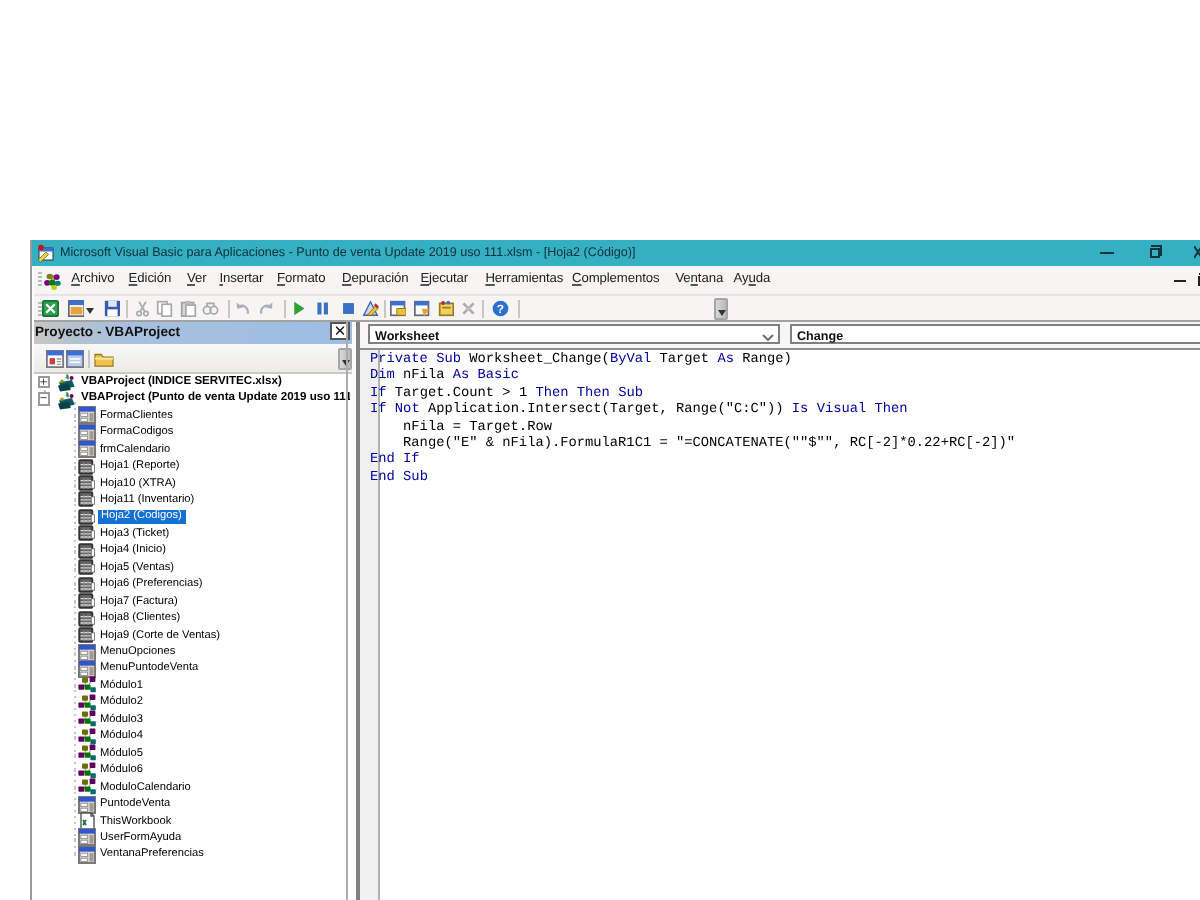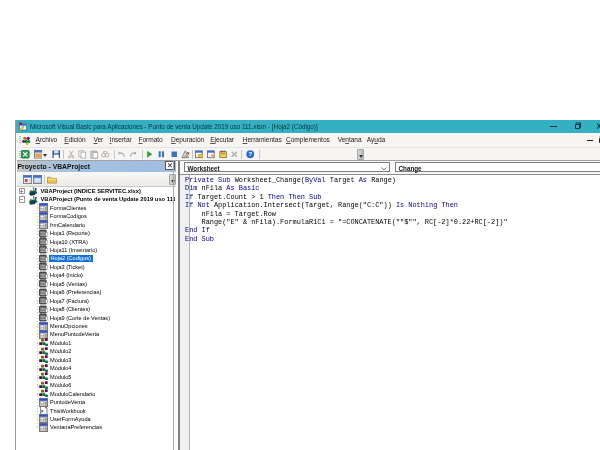--- a/index.html
+++ b/index.html
@@ -534,21 +534,21 @@
           </div>
         <div class="combo" style="left:214.5px;width:210px;">
             <span class="cl">Change</span>
           </div>
       </div>
       <div id="codearea">
         <div id="marginbar"></div>
         <div id="code"><b>Private</b> <b>Sub</b> Worksheet_Change(<b>ByVal</b> Target <b>As</b> Range)
 <b>Dim</b> nFila <b>As</b> <b>Basic</b>
 <b>If</b> Target.Count &gt; 1 <b>Then</b> <b>Then</b> <b>Sub</b>
-<b>If</b> <b>Not</b> Application.Intersect(Target, Range("C:C")) <b>Is</b> <b>Nothing</b> <b>Then</b>
+<b>If</b> <b>Not</b> Application.Intersect(Target, Range("C:C")) <b>Is</b> <b>Visual</b> <b>Then</b>
     nFila = Target.Row
     Range("E" &amp; nFila).FormulaR1C1 = "=CONCATENATE(""$"", RC[-2]*0.22+RC[-2])"
 <b>End</b> <b>If</b>
 <b>End</b> <b>Sub</b></div>
       </div>
     </div>
   </div>
 </div>
 
 </body></html>

